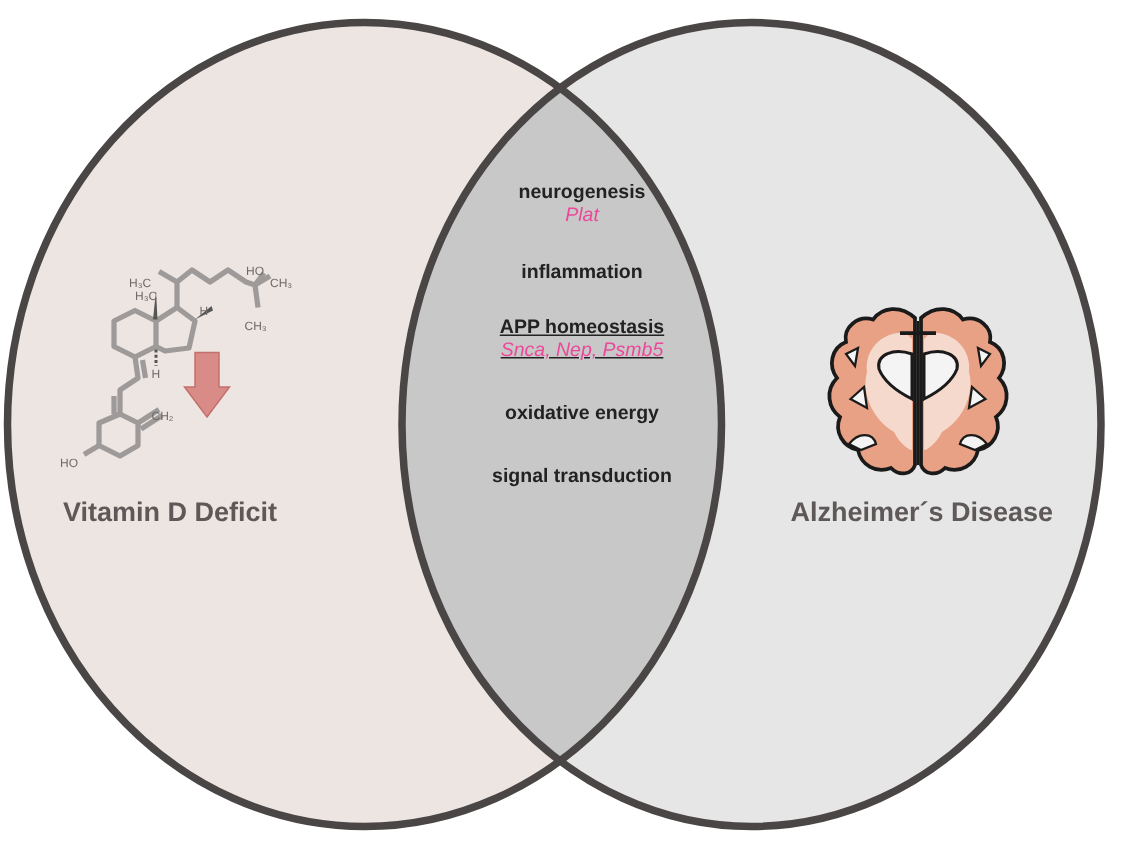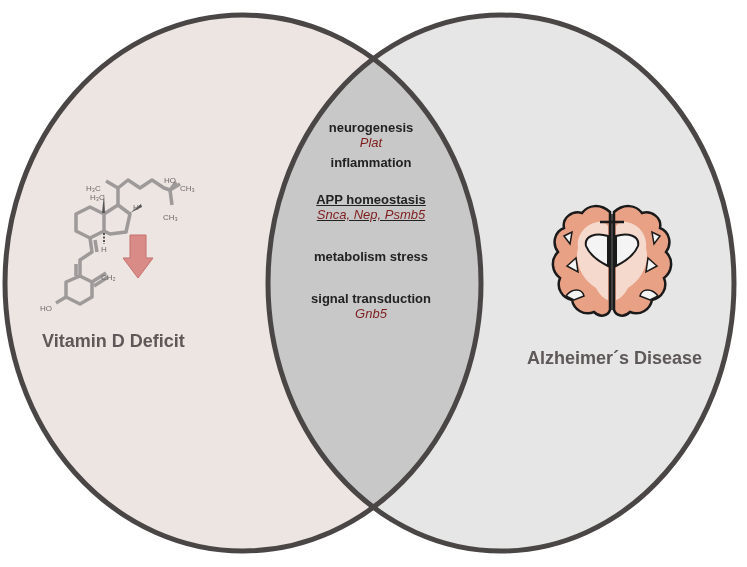--- a/index.html
+++ b/index.html
@@ -1,22 +1,22 @@
 <!DOCTYPE html>
 <html><head>
 <meta charset="utf-8">
 <style>
   html, body { margin: 0; padding: 0; background: #ffffff; }
   body { width: 747px; height: 567px; position: relative; overflow: hidden; font-family: "Liberation Sans", sans-serif; }
   svg.venn { position: absolute; left: 0; top: 0; }
   .set-label { position: absolute; font-family: "Liberation Sans", sans-serif; font-weight: bold; font-size: 18px; color: #5e5858; white-space: nowrap; }
-  .overlap { position: absolute; left: 268px; top: 120px; width: 206px; text-align: center; font-family: "Liberation Sans", sans-serif; color: #222222; }
+  .overlap { position: absolute; left: 285px; top: 120px; width: 206px; text-align: center; font-family: "Liberation Sans", sans-serif; color: #222222; }
   .item { margin: 0; }
   .cat { font-weight: bold; font-size: 13px; line-height: 15px; }
-  .genes { font-style: italic; font-size: 13px; line-height: 15px; color: #7f1d1d; }
+  .genes { font-style: italic; font-size: 13px; line-height: 15px; color: #ec4899; }
   .chem-label { font-family: "Liberation Sans", sans-serif; font-size: 8px; fill: #6e6a6a; }
 </style>
 </head>
 <body>
 
 <svg class="venn" width="747" height="567" viewBox="0 0 747 567">
   <defs>
     <clipPath id="clipLeft">
       <ellipse cx="243" cy="283" rx="238" ry="268"></ellipse>
     </clipPath>
@@ -79,34 +79,33 @@
     <path d="M567,266 L576,258 L578,272 Z" fill="#f4f4f4" stroke="#1a1a1a" stroke-width="1.5"></path>
     <path d="M657,266 L648,258 L646,272 Z" fill="#f4f4f4" stroke="#1a1a1a" stroke-width="1.5"></path>
     <path d="M564,236 L572,232 L570,244 Z" fill="#f4f4f4" stroke="#1a1a1a" stroke-width="1.5"></path>
     <path d="M660,236 L652,232 L654,244 Z" fill="#f4f4f4" stroke="#1a1a1a" stroke-width="1.5"></path>
     <path d="M566,296 C572,288 582,288 584,296 L574,300 Z" fill="#f4f4f4" stroke="#1a1a1a" stroke-width="1.5"></path>
     <path d="M658,296 C652,288 642,288 640,296 L650,300 Z" fill="#f4f4f4" stroke="#1a1a1a" stroke-width="1.5"></path>
   </g>
 </svg>
 
 <div class="set-label" style="left:42px; top:331px;">Vitamin D Deficit</div>
-<div class="set-label" style="left:527px; top:348px;">Alzheimer´s Disease</div>
+<div class="set-label" style="left:527px; top:331px;">Alzheimer´s Disease</div>
 
 <div class="overlap">
   <div class="item" style="margin-top:0px;">
     <div class="cat">neurogenesis</div>
     <div class="genes">Plat</div>
   </div>
-  <div class="item" style="margin-top:5px;">
+  <div class="item" style="margin-top:23px;">
     <div class="cat">inflammation</div>
   </div>
   <div class="item" style="margin-top:22px;text-decoration:underline;">
     <div class="cat">APP homeostasis</div>
     <div class="genes">Snca, Nep, Psmb5</div>
   </div>
   <div class="item" style="margin-top:27px;">
-    <div class="cat">metabolism stress</div>
+    <div class="cat">oxidative energy</div>
   </div>
   <div class="item" style="margin-top:27px;">
     <div class="cat">signal transduction</div>
-    <div class="genes">Gnb5</div>
   </div>
 </div>
 
 </body></html>

